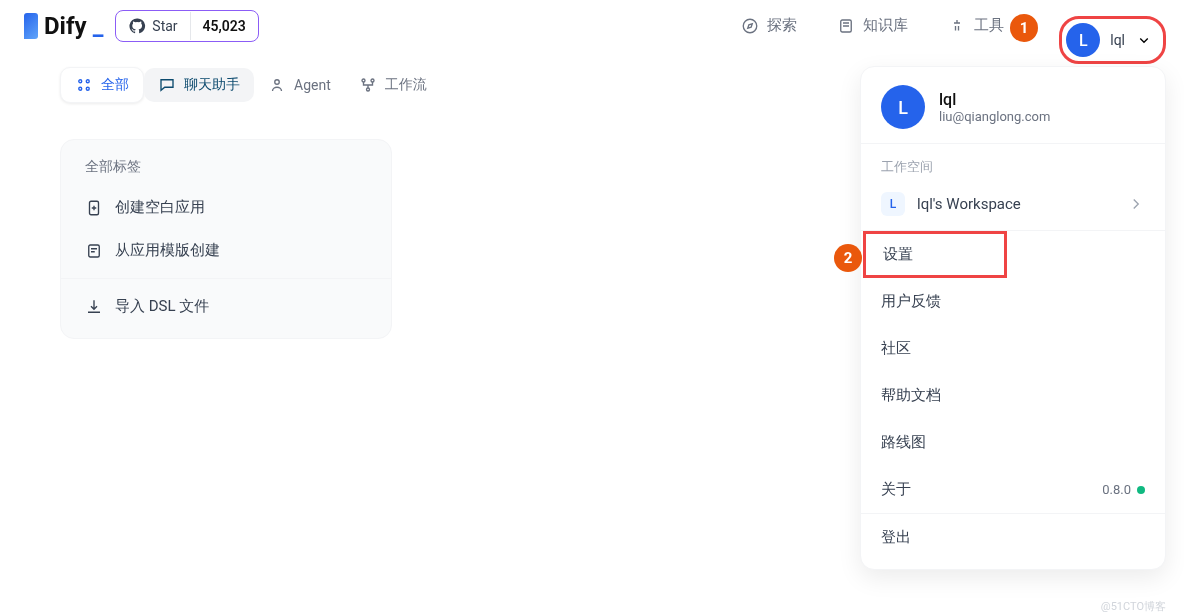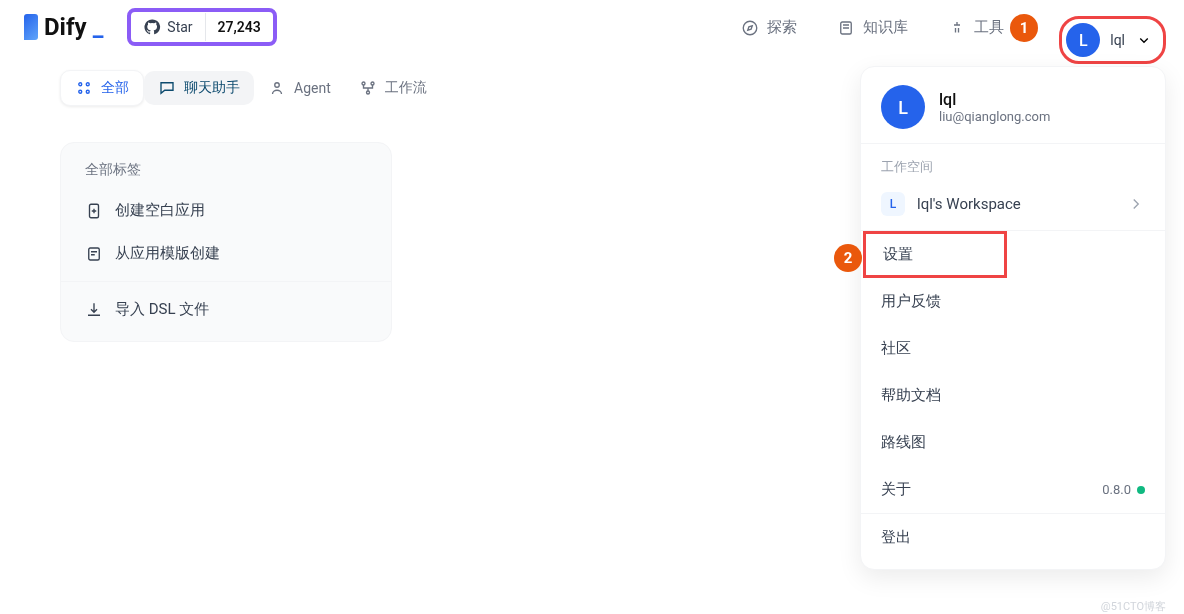--- a/index.html
+++ b/index.html
@@ -1,21 +1,21 @@
 <!DOCTYPE html>
 <html><head>
 <meta charset="utf-8">
 <style>
 * { box-sizing: border-box; margin: 0; padding: 0; }
 body { font-family: -apple-system, BlinkMacSystemFont, "Segoe UI", Roboto, sans-serif; background: #fff; width: 1184px; height: 614px; overflow: hidden; position: relative; }
 .header { display: flex; align-items: center; padding: 8px 24px; gap: 12px; }
 .logo { display: flex; align-items: center; gap: 6px; font-size: 24px; font-weight: 700; color: #111; }
 .logo-mark { width: 14px; height: 26px; background: linear-gradient(135deg,#2563eb 0%,#60a5fa 100%); border-radius: 3px 3px 3px 0; display: inline-block; }
 .logo-cursor { color: #2563eb; }
-.github-btn { display: flex; align-items: center; border: 4px solid #8b5cf6; border-radius: 8px; overflow: hidden; margin-left: 12px; }
+.github-btn { display: flex; align-items: center; border: 1px solid #8b5cf6; border-radius: 8px; overflow: hidden; }
 .github-left { display: flex; align-items: center; gap: 6px; padding: 6px 12px; font-size: 14px; color: #374151; }
 .github-right { padding: 6px 12px; font-size: 14px; font-weight: 600; color: #111; border-left: 1px solid #e5e7eb; }
 .nav { display: flex; align-items: center; gap: 8px; margin-left: auto; margin-right: 140px; }
 .nav-item { display: flex; align-items: flex-end; gap: 8px; padding: 8px 16px; border-radius: 20px; font-size: 15px; color: #6b7280; cursor: pointer; }
 .nav-item.active { background: #eff6ff; color: #2563eb; font-weight: 600; }
 .user-btn { display: flex; align-items: center; gap: 10px; padding: 4px 10px 4px 4px; border-radius: 20px; cursor: pointer; position: absolute; right: 18px; top: 16px; border: 3px solid #ef4444; }
 .avatar { width: 34px; height: 34px; border-radius: 50%; background: #2563eb; color: #fff; display: flex; align-items: center; justify-content: center; font-weight: 500; font-size: 16px; }
 .avatar.lg { width: 44px; height: 44px; font-size: 18px; }
 .avatar.sm { width: 24px; height: 24px; font-size: 12px; background: #eff6ff; color: #2563eb; border-radius: 6px; }
 .user-btn-name { font-size: 14px; color: #374151; }
@@ -59,21 +59,21 @@
   </div>
   <div class="github-btn">
     <div class="github-left">
       <span class="icon">
           <svg viewBox="0 0 24 24">
             <path d="M12 2a10 10 0 0 0-3.2 19.5c.5.1.7-.2.7-.5v-1.8c-2.8.6-3.4-1.3-3.4-1.3-.5-1.2-1.1-1.5-1.1-1.5-.9-.6.1-.6.1-.6 1 .1 1.6 1.1 1.6 1.1.9 1.6 2.4 1.1 3 .9.1-.7.4-1.1.6-1.4-2.2-.3-4.6-1.1-4.6-5a4 4 0 0 1 1.1-2.8c-.1-.3-.5-1.3.1-2.7 0 0 .9-.3 2.8 1.1a9.6 9.6 0 0 1 5 0c1.9-1.4 2.8-1.1 2.8-1.1.6 1.4.2 2.4.1 2.7a4 4 0 0 1 1.1 2.8c0 3.9-2.4 4.7-4.6 5 .4.3.7.9.7 1.9v2.8c0 .3.2.6.7.5A10 10 0 0 0 12 2z" fill="currentColor" stroke="none"></path>
           </svg>
         </span>
       <span>Star</span>
     </div>
-    <div class="github-right">27,243</div>
+    <div class="github-right">45,023</div>
   </div>
 
   <div class="nav">
     <div class="nav-item">
       <span class="icon">
           <svg viewBox="0 0 24 24">
             <circle cx="12" cy="12" r="9"></circle>
             <path d="M9 15l1.5-4.5L15 9l-1.5 4.5z"></path>
           </svg>
         </span>

